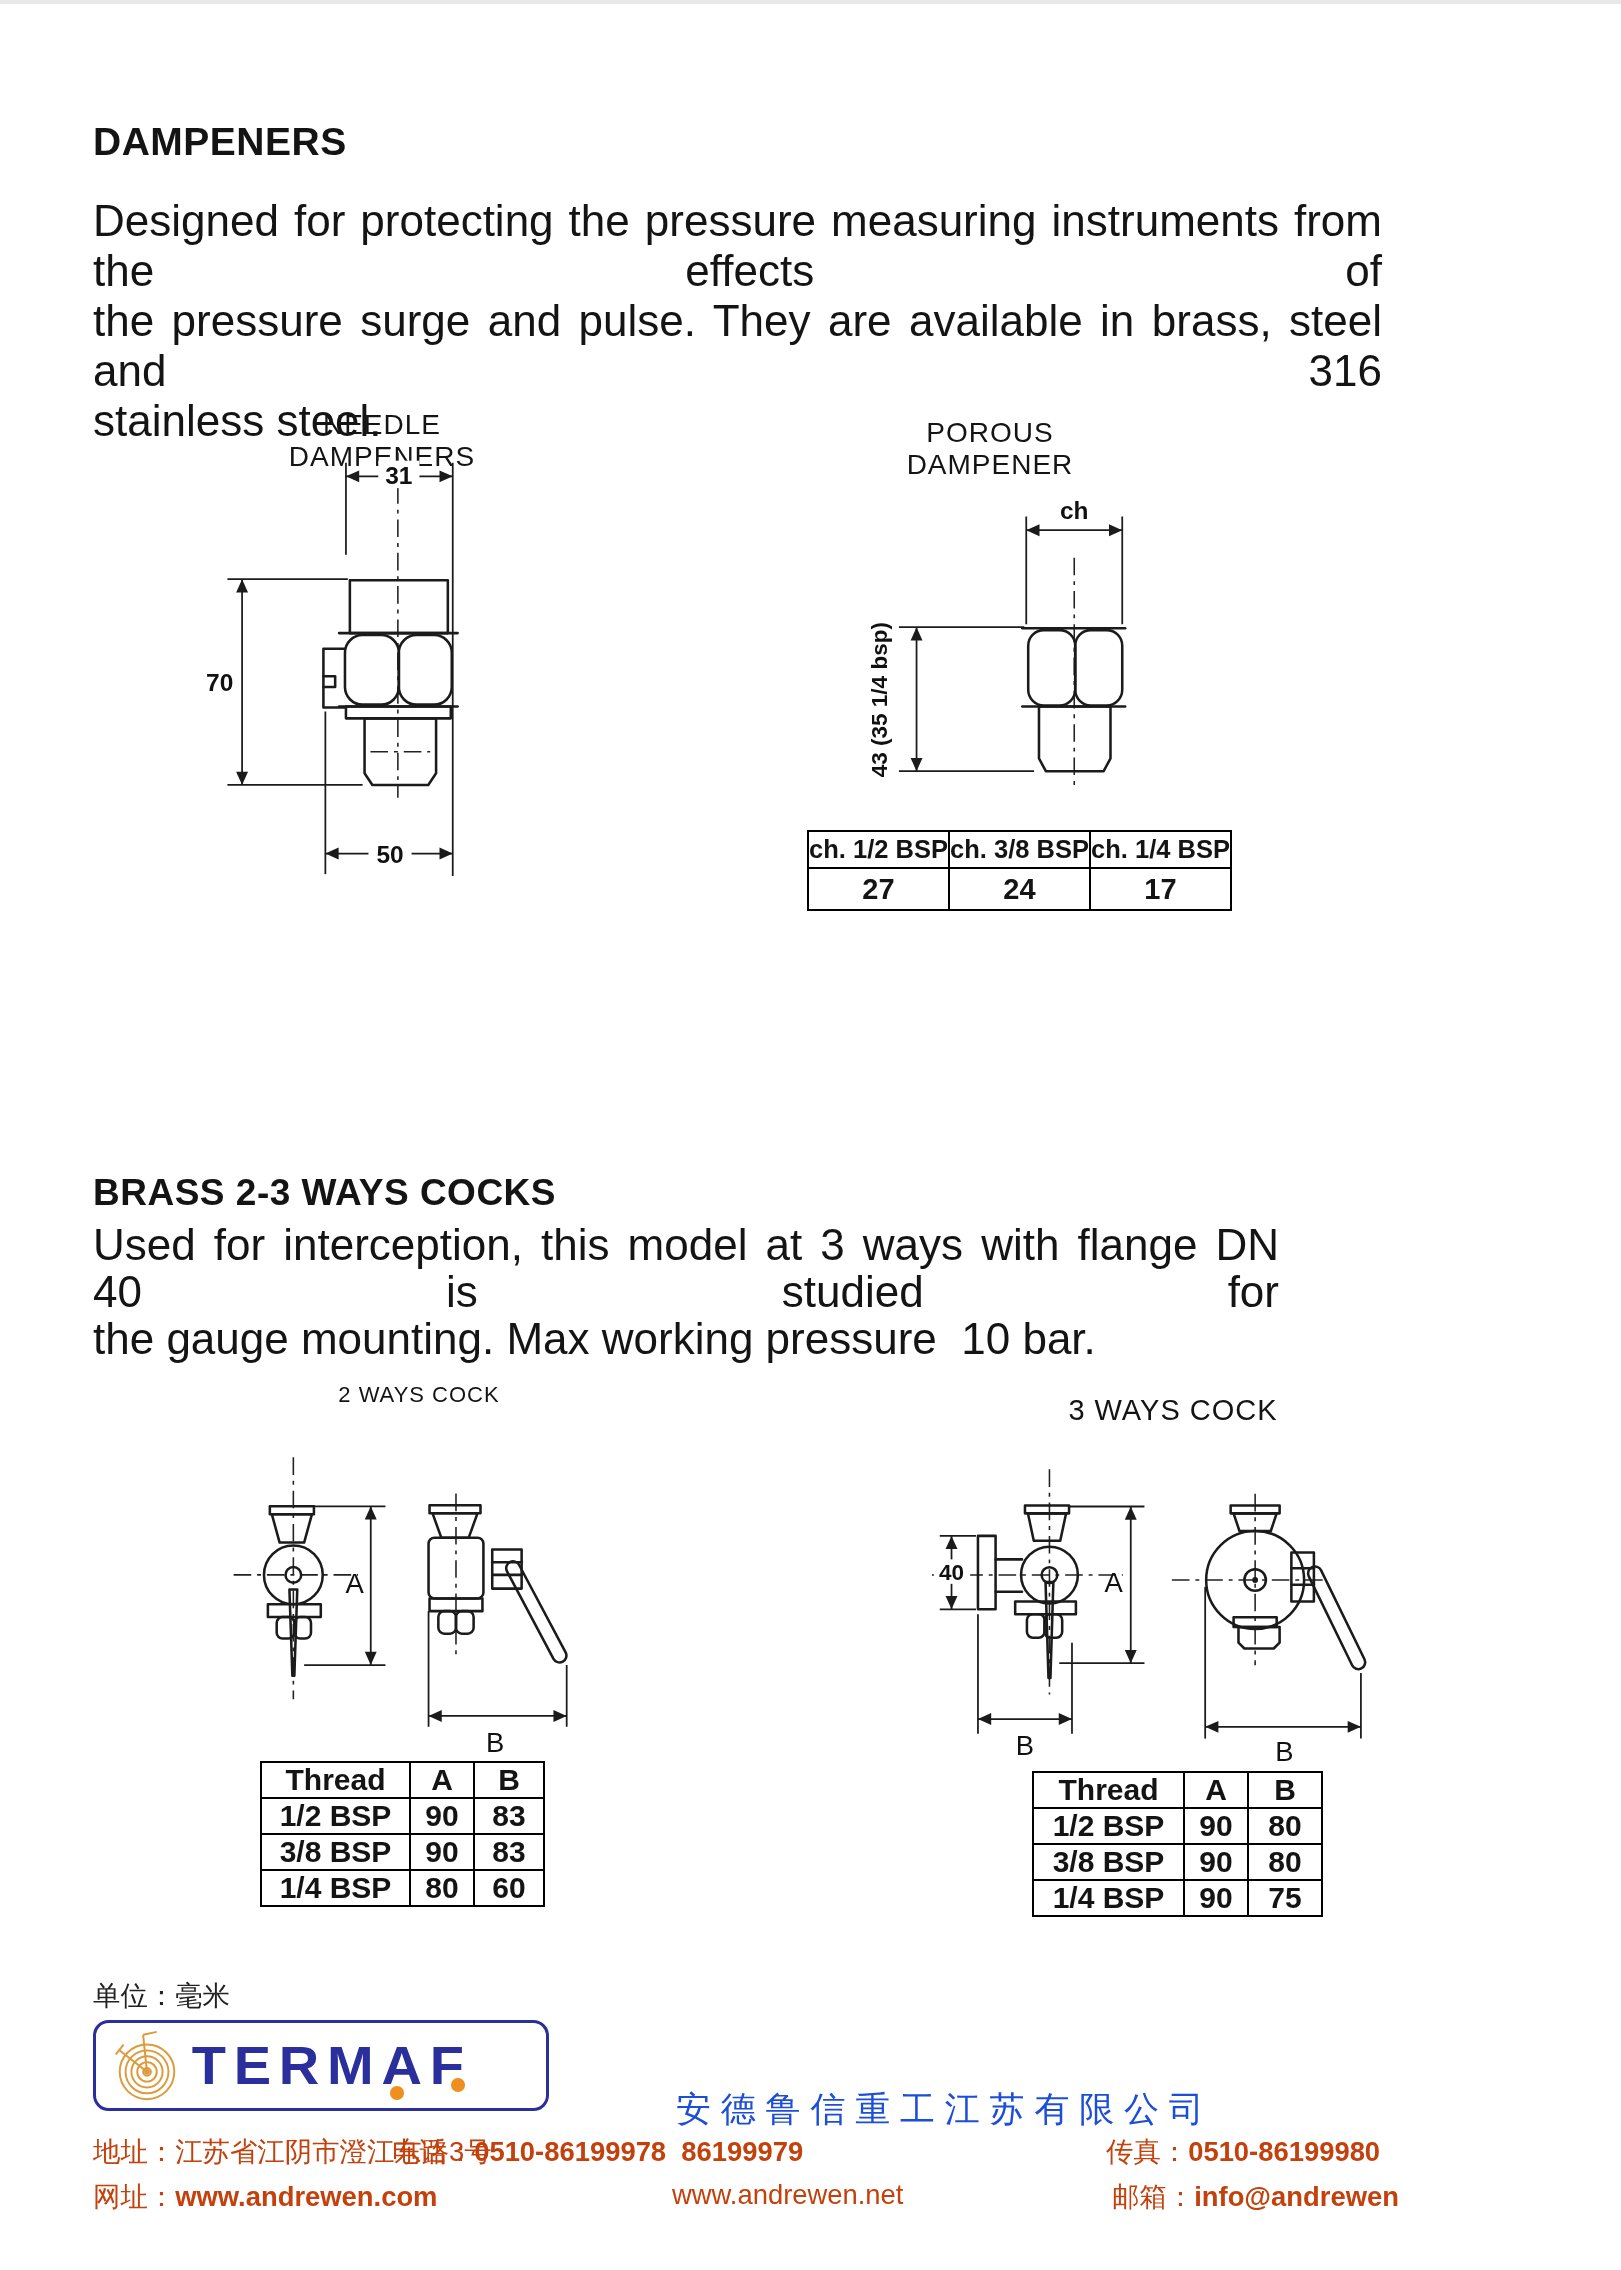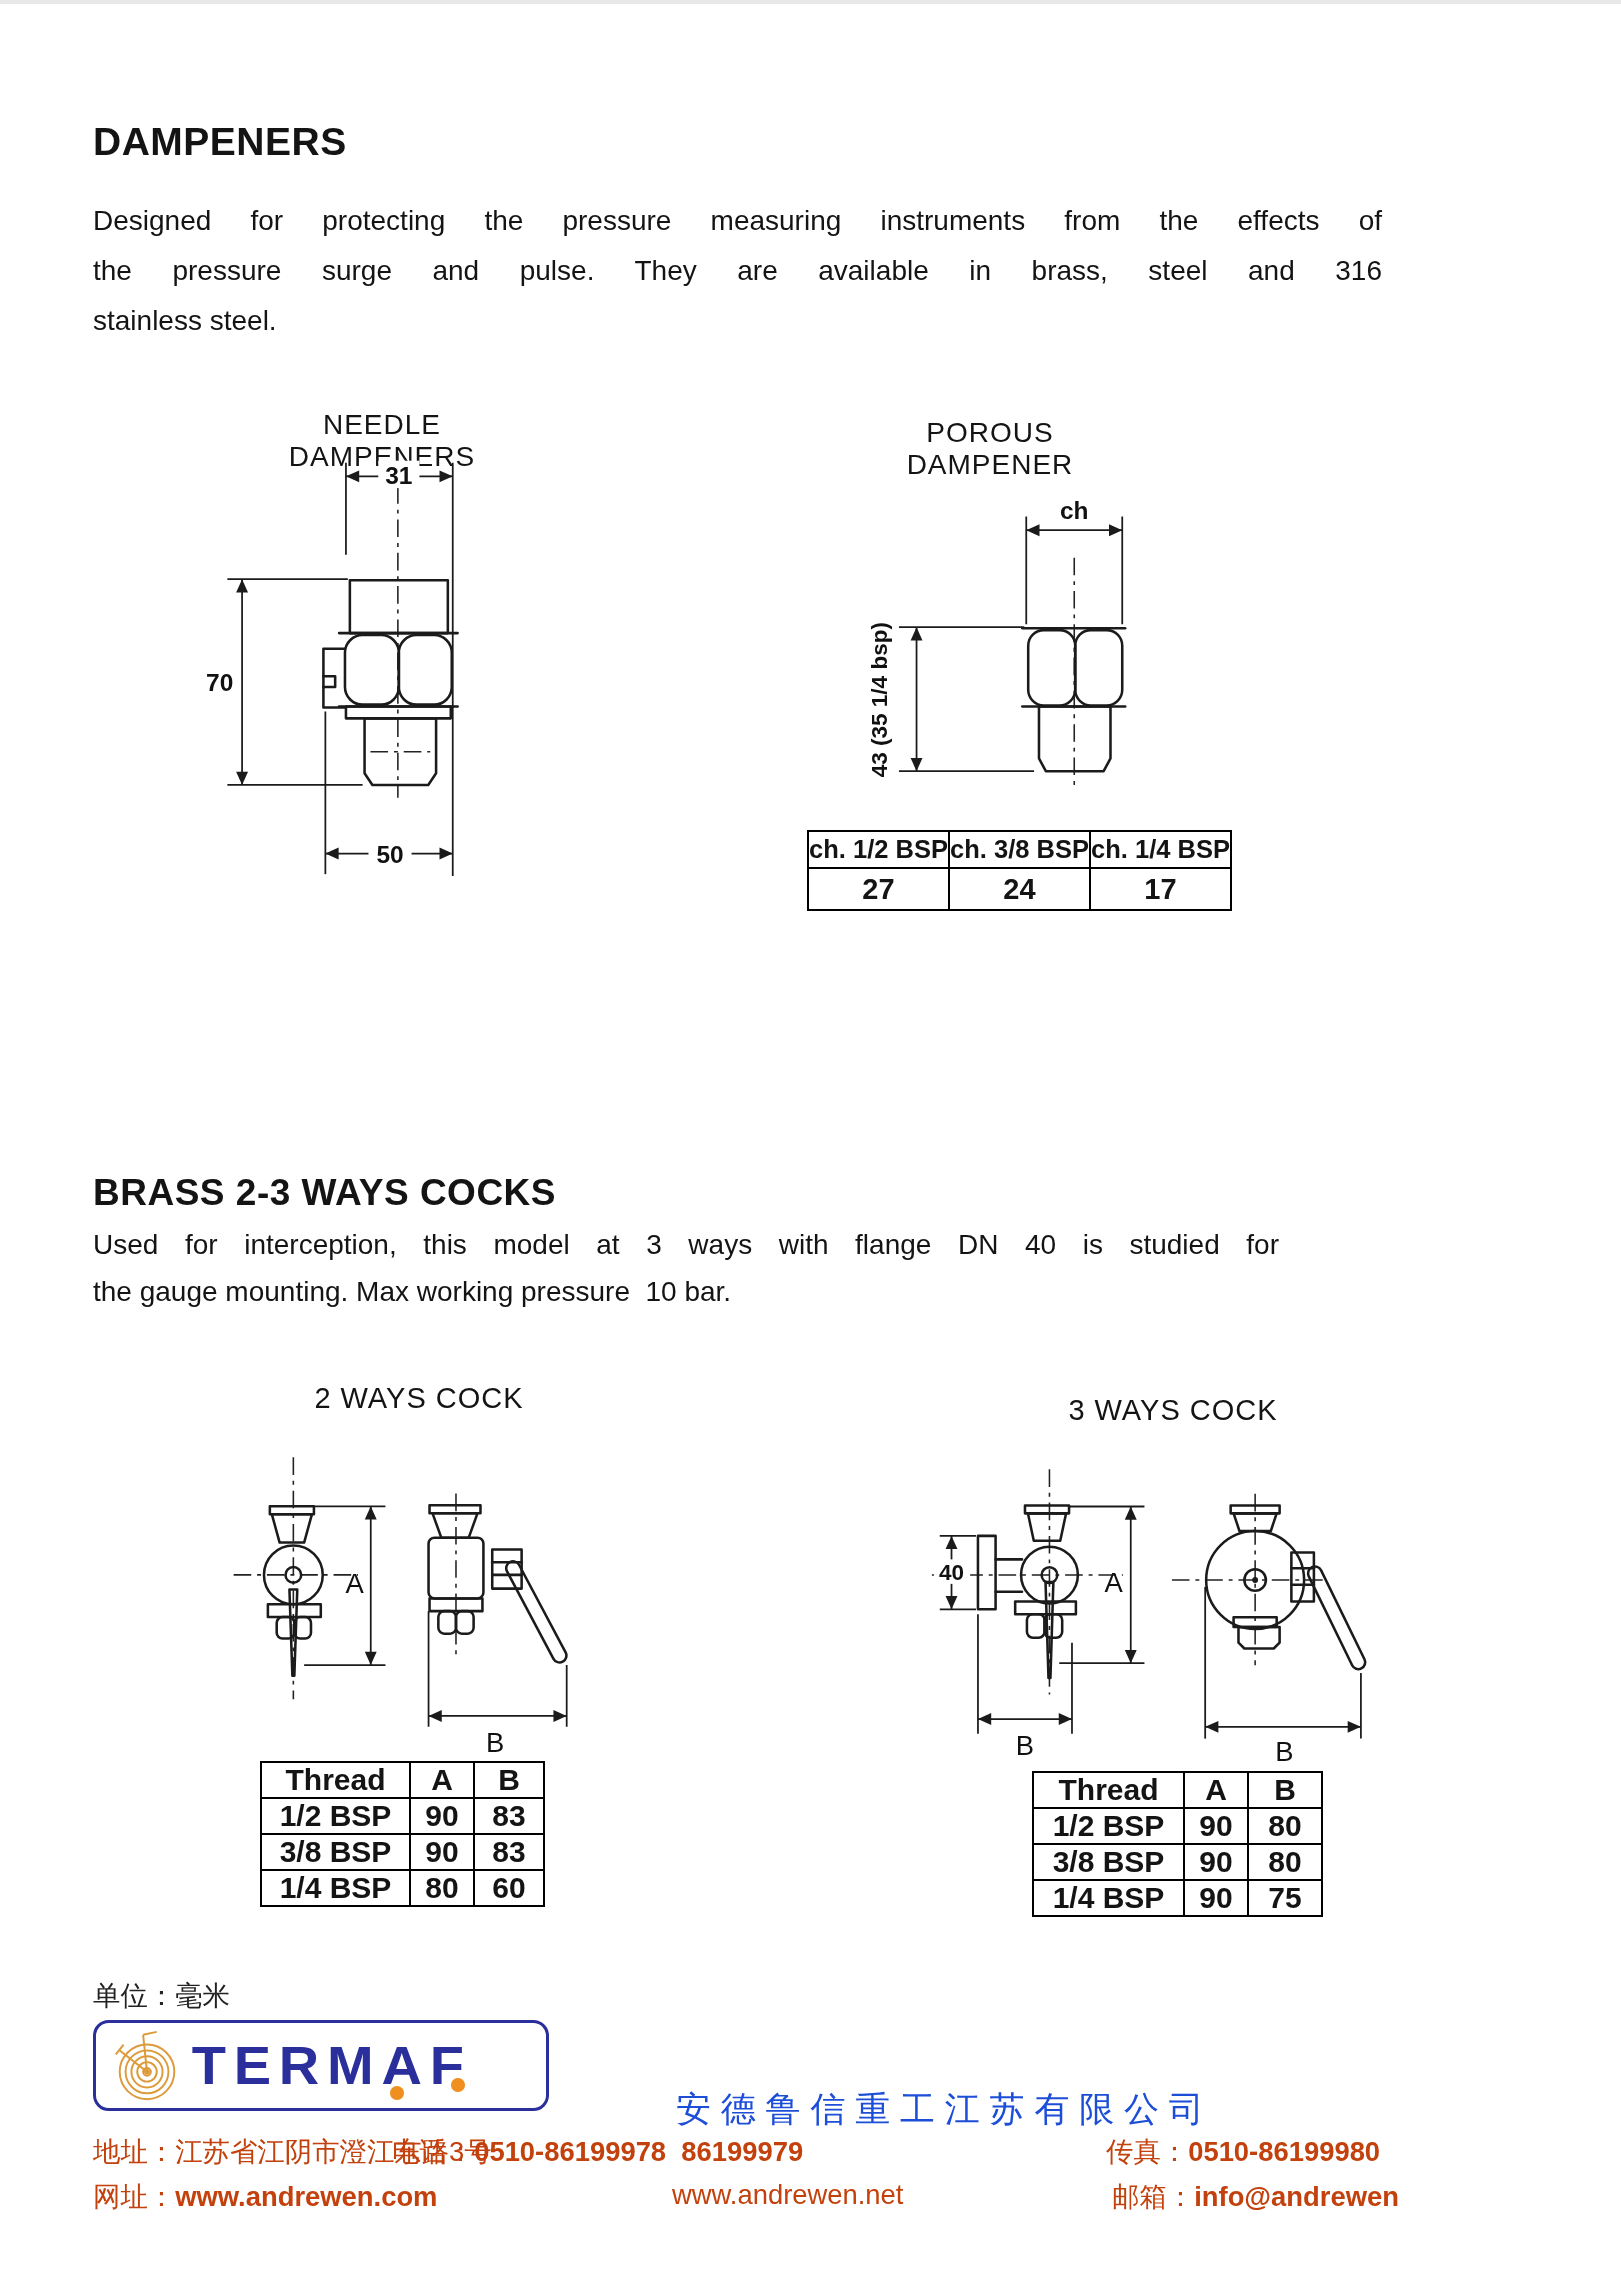--- a/index.html
+++ b/index.html
@@ -1,20 +1,20 @@
 <!DOCTYPE html>
 <html><head>
 <meta charset="utf-8">
 <style>
   html,body{margin:0;padding:0;background:#e8e8e8;}
   .page{position:relative;width:1621px;height:2270px;background:#ffffff;
         font-family:"Liberation Sans",sans-serif;color:#141414;margin:4px auto;overflow:hidden;}
   .abs{position:absolute;}
   .h1{font-weight:bold;font-size:39px;letter-spacing:0.5px;}
-  .para{font-size:28px;line-height:50px;}
+  .para{font-size:44px;line-height:50px;}
   .para .just{text-align:justify;text-align-last:justify;}
   .dwg-title{font-size:28px;letter-spacing:1px;}
   .pre{white-space:pre-wrap;}
   
   table{border-collapse:collapse;table-layout:fixed;}
   .spec td,.spec th{border:2.9px solid #000;text-align:center;vertical-align:middle;
         font-weight:bold;font-family:"Liberation Sans",sans-serif;padding:0;}
   .ch-table{width:425px;}
   .ch-table th{height:35px;font-size:25.5px;}
   .ch-table td{height:40px;font-size:29px;border-radius:21px;}
@@ -123,21 +123,21 @@
   </tbody>
     </table>
 
   <div class="abs h1" style="left:93px;top:1168px;font-size:37px;">BRASS 2-3 WAYS COCKS</div>
 
   <div class="abs para" style="left:93px;top:1217px;width:1186px;line-height:47px;">
     <div class="just">Used for interception, this model at 3 ways with flange DN 40 is studied for</div>
     <div class="pre">the gauge mounting. Max working pressure  10 bar.</div>
   </div>
 
-  <div class="abs dwg-title" style="left:277px;top:1378px;width:284px;text-align:center;font-size:29px;">2 WAYS COCK</div>
+  <div class="abs dwg-title" style="left:277px;top:1378px;width:284px;text-align:center;font-size:22px;">2 WAYS COCK</div>
   <div class="abs dwg-title" style="left:1031px;top:1390px;width:284px;text-align:center;font-size:29px;">3 WAYS COCK</div>
 
   <svg class="abs" style="left:211px;top:1421px;" width="392" height="338" viewBox="0 0 400 345">
 
     <line class="dd" x1="84" y1="33" x2="84" y2="280"></line>
     <line class="dd" x1="23" y1="153" x2="150" y2="153"></line>
     <rect class="ln" x="60" y="83" width="45" height="8"></rect>
     <path class="ln" d="M62,91 L103,91 L95,120 L70,120 Z"></path>
     <circle class="ln" cx="84" cy="153" r="30"></circle>
     <circle class="ln" cx="84" cy="153" r="8"></circle>

